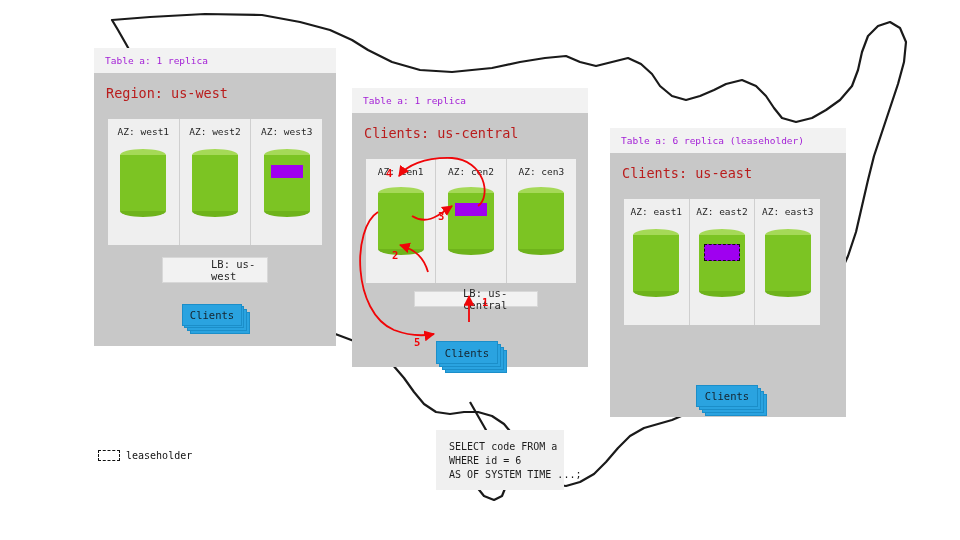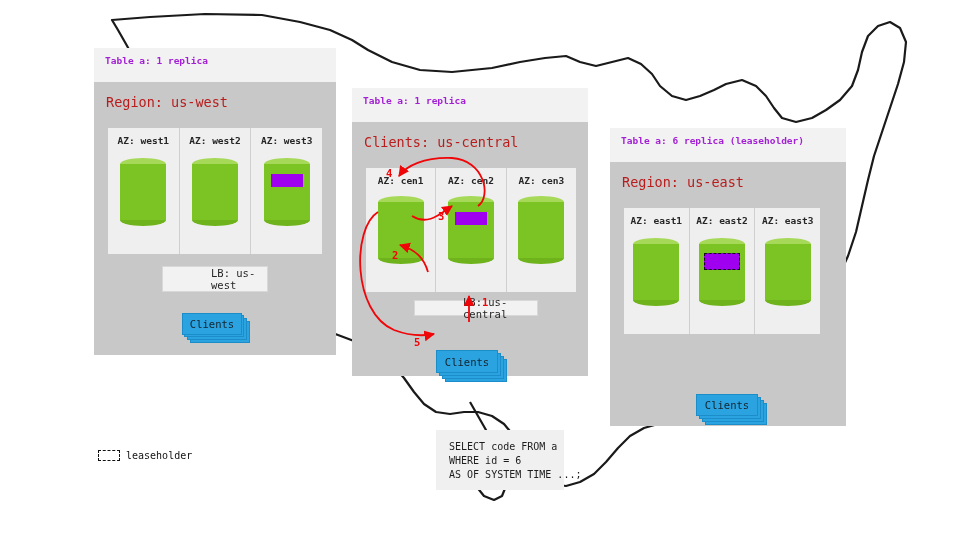--- a/index.html
+++ b/index.html
@@ -11,40 +11,39 @@
   #stage{position:absolute;inset:0;width:960px;height:540px;}
 
   
   #usmap{position:absolute;left:0;top:0;width:960px;height:540px;z-index:1;}
 
   
   .region{position:absolute;z-index:2;}
   .region-head{
     background:#f2f2f2;color:#a31fd6;
     font-size:9.5px;letter-spacing:0px;
-    padding:7px 0 16px 11px;box-sizing:border-box;font-weight:bold;
+    padding:7px 0 7px 11px;box-sizing:border-box;
   }
   .region-body{
     background:#c8c8c8;box-sizing:border-box;
     position:relative;
   }
   .region-title{
     color:#b91c1c;font-size:13.5px;
     padding:12px 0 0 12px;
   }
   .az-row{
     position:absolute;display:flex;
     background:#efefef;
     box-sizing:border-box;
   }
   .az{
     flex:1 1 0;position:relative;
     border-right:1px solid #cfcfcf;
     box-sizing:border-box;
-    font-weight:bold;
   }
   .az:last-child{border-right:none;}
   .az-label{
     text-align:center;color:#262626;font-size:9.5px;
     padding-top:7px;
   }
   
   .cyl{position:absolute;left:50%;transform:translateX(-50%);}
   .cyl .body{position:absolute;left:0;right:0;top:6px;bottom:6px;background:#7cc423;}
   .cyl .top{position:absolute;left:0;right:0;top:0;height:12px;border-radius:50%/50%;background:#a5d957;}
@@ -208,21 +207,21 @@
       </div>
     </div>
     <div class="sqlbox" style="left:84px;top:342px;width:128px;height:60px;">SELECT code FROM a
 WHERE id = 6
 AS OF SYSTEM TIME ...;</div>
   </div>
 
   <div class="region" id="r-east" style="left:610px;top:128px;width:236px;">
     <div class="region-head">Table a: 6 replica (leaseholder)</div>
     <div class="region-body" style="height:264px;">
-      <div class="region-title">Region: us-east</div>
+      <div class="region-title">Clients: us-east</div>
       <div class="az-row" style="left:14px;top:46px;width:196px;height:126px;">
 
         <div class="az">
           <div class="az-label">AZ: east1</div>
           <div class="cyl" style="top:30px;width:46px;height:68px;">
             <div class="top"></div>
               <div class="bot"></div>
               <div class="body"></div>
           </div>
         </div>

